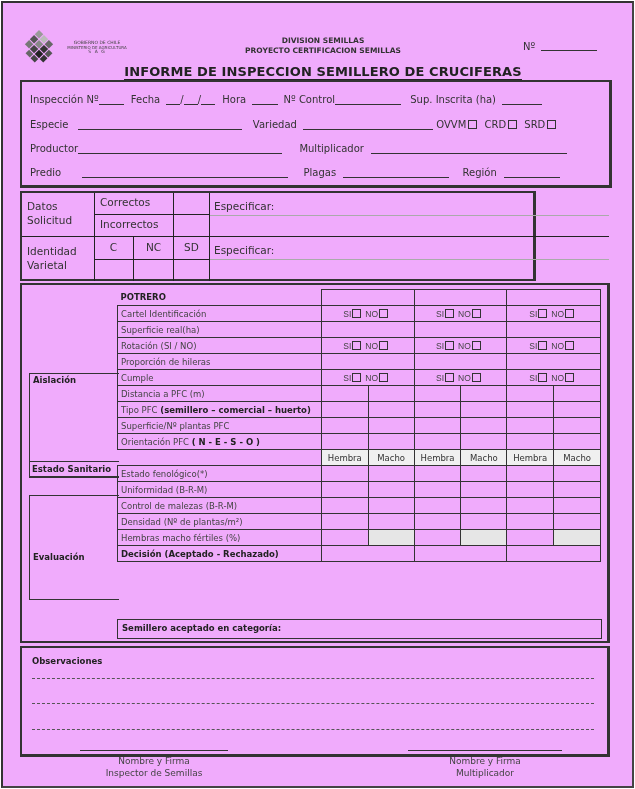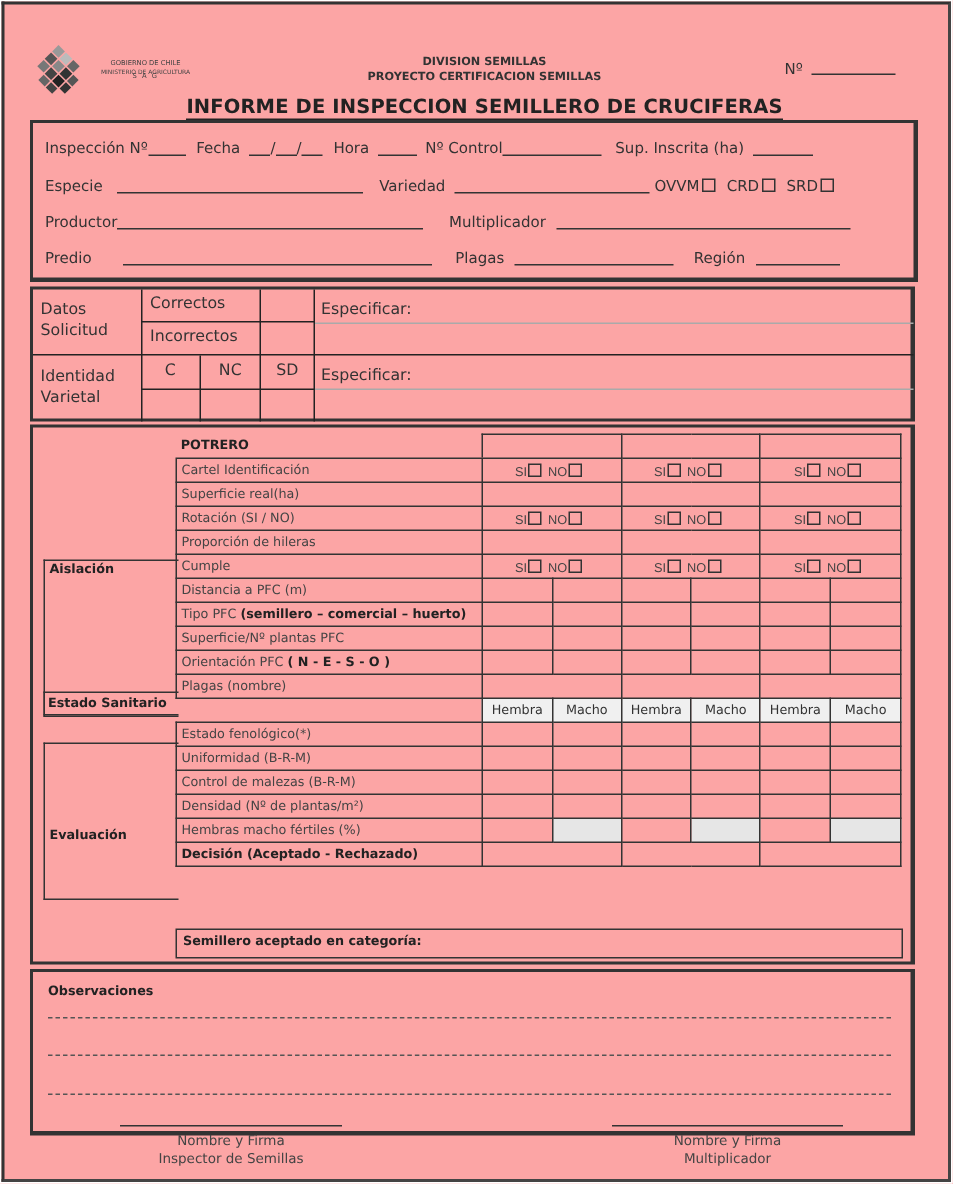--- a/index.html
+++ b/index.html
@@ -1,38 +1,38 @@
 <!DOCTYPE html>
 <html><head>
 <meta charset="utf-8">
 <style>
   * { box-sizing: border-box; margin: 0; padding: 0; }
   html, body { width: 635px; height: 789px; background: #ffffff; overflow: hidden; }
   body { font-family: "DejaVu Sans", "Liberation Sans", sans-serif; color: #2a2a2a; position: relative; }
-  .page { position: absolute; left: 1px; top: 1px; width: 633px; height: 787px; border: 2px solid #333; border-right-color: #444; border-bottom-color: #444; background: #fca5a5; }
+  .page { position: absolute; left: 1px; top: 1px; width: 633px; height: 787px; border: 2px solid #333; border-right-color: #444; border-bottom-color: #444; background: #f0abfc; }
   .abs { position: absolute; }
 
   
   .logo { left: 16px; top: 24px; width: 40px; height: 40px; }
   .logo-text { left: 62px; top: 38px; font-size: 4px; line-height: 4.5px; text-align: center; color: #444; width: 64px; }
   .logo-text .l1 { font-size: 4.5px; }
   .logo-text .l3 { font-size: 4.5px; letter-spacing: 1px; }
   .hdr-center { left: 200px; top: 33px; width: 240px; text-align: center; font-size: 7.5px; line-height: 10px; font-weight: bold; color: #333; }
   .hdr-no { left: 520px; top: 38px; font-size: 10px; color: #333; }
   .hdr-no .line { display: inline-block; width: 56px; border-bottom: 1px solid #333; margin-left: 6px; vertical-align: -1px; }
   .title { left: 120px; top: 61px; width: 400px; text-align: center; font-size: 13px; font-weight: bold; color: #222; letter-spacing: 0.1px; }
   .title span { border-bottom: 1.5px solid #222; padding-bottom: 0; }
 
   
   .box1 { left: 17px; top: 77px; width: 592px; height: 108px; border: 2px solid #333; border-right-width: 3px; border-bottom-width: 3px; }
   .f-row { position: absolute; font-size: 10px; color: #333; white-space: nowrap; }
   .ul { display: inline-block; border-bottom: 1px solid #333; vertical-align: -2px; height: 10px; }
   .chk { display: inline-block; width: 9px; height: 9px; border: 1px solid #333; vertical-align: -1px; margin-left: 2px; }
 
-  .box2 { left: 17px; top: 188px; width: 590px; height: 90px; border: 2px solid #333; border-right-width: 3px; }
+  .box2 { left: 17px; top: 188px; width: 516px; height: 90px; border: 2px solid #333; border-right-width: 3px; }
   .g2 { position: absolute; border-color: #222; border-style: solid; border-width: 0; }
   .t10 { font-size: 10.5px; color: #333; position: absolute; white-space: nowrap; }
 
   .box3 { left: 17px; top: 280px; width: 590px; height: 360px; border: 2px solid #333; border-right-width: 3px; }
   .tbl { position: absolute; border-collapse: collapse; }
   .tbl td { border: 1px solid #333; font-size: 8.5px; color: #444; padding: 0 3px; height: 16px; white-space: nowrap; vertical-align: middle; }
   .tbl td.b { font-weight: bold; color: #222; }
   .tbl td.nob { border: none; }
   .tbl td.c { text-align: center; }
   .tbl td.shade { background: #e6e6e6; }
@@ -244,26 +244,20 @@
       <tr>
         <td><span>Orientación PFC </span><b style="color:#222;">( N - E - S - O )</b></td>
         <td></td>
             <td></td>
             <td></td>
             <td></td>
             <td></td>
             <td></td>
       </tr>
       <tr>
-        <td>Plagas (nombre)</td>
-        <td colspan="2"></td>
-        <td colspan="2"></td>
-        <td colspan="2"></td>
-      </tr>
-      <tr>
         <td class="nob"></td>
         <td class="hm">Hembra</td>
         <td class="hm">Macho</td>
         <td class="hm">Hembra</td>
         <td class="hm">Macho</td>
         <td class="hm">Hembra</td>
         <td class="hm">Macho</td>
       </tr>
       <tr>
         <td>Estado fenológico(*)</td>

